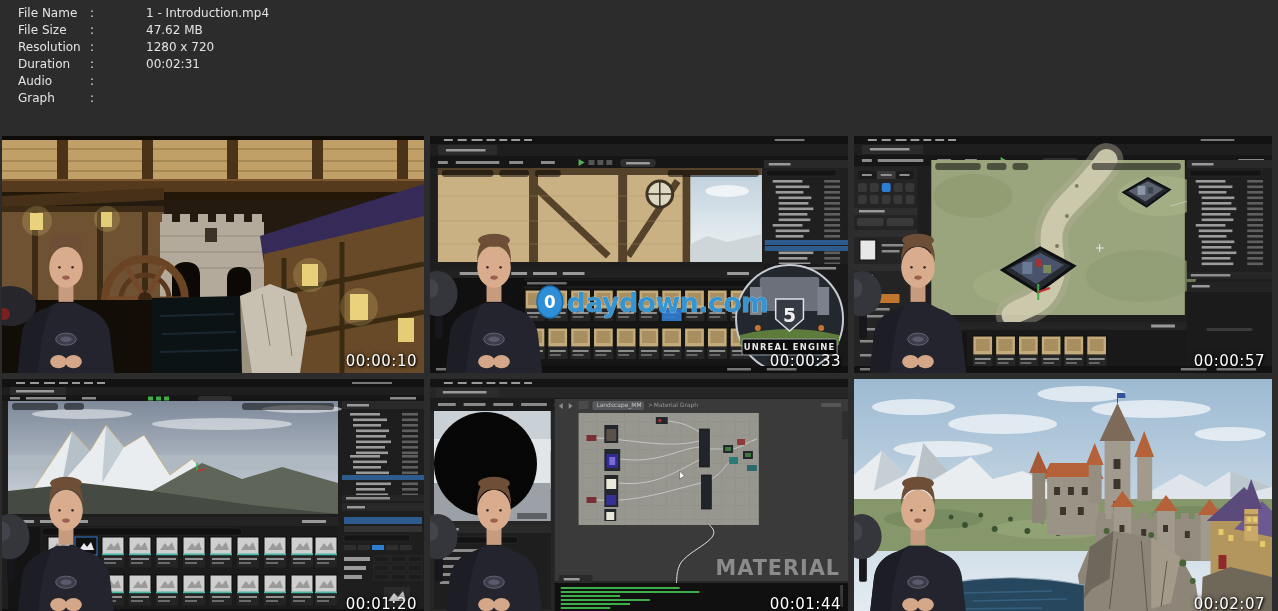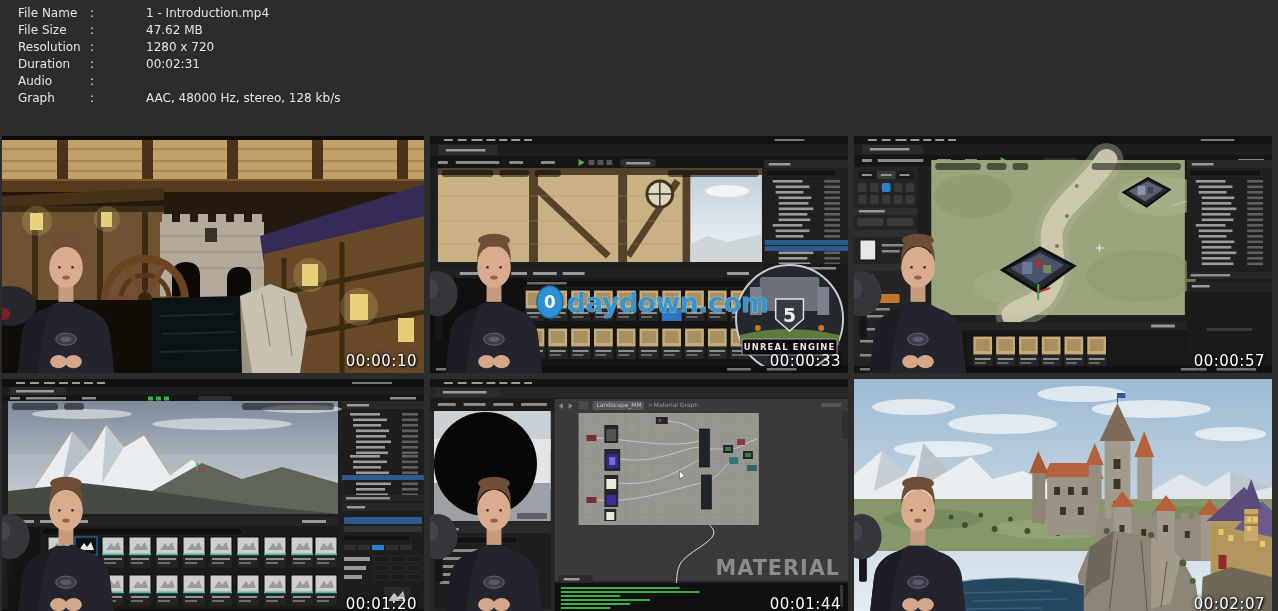--- a/index.html
+++ b/index.html
@@ -122,21 +122,20 @@
       <span class="mcolon">:</span>
       <span class="mvalue">00:02:31</span>
   </div>
   <div class="mrow">
     <span class="mlabel">Audio</span>
       <span class="mcolon">:</span>
   </div>
   <div class="mrow">
     <span class="mlabel">Graph</span>
       <span class="mcolon">:</span>
-      <span class="mvalue">AAC, 48000 Hz, stereo, 128 kb/s</span>
   </div>
 </div>
 
 <div class="grid">
 
   <figure class="thumb">
     <svg class="scene" viewBox="0 0 422 237" preserveAspectRatio="none">
       <rect width="422" height="237" fill="#171008"></rect>
       <rect y="3" width="422" height="40" fill="#c1a068"></rect>
       <g fill="#8f7445" opacity=".5">

